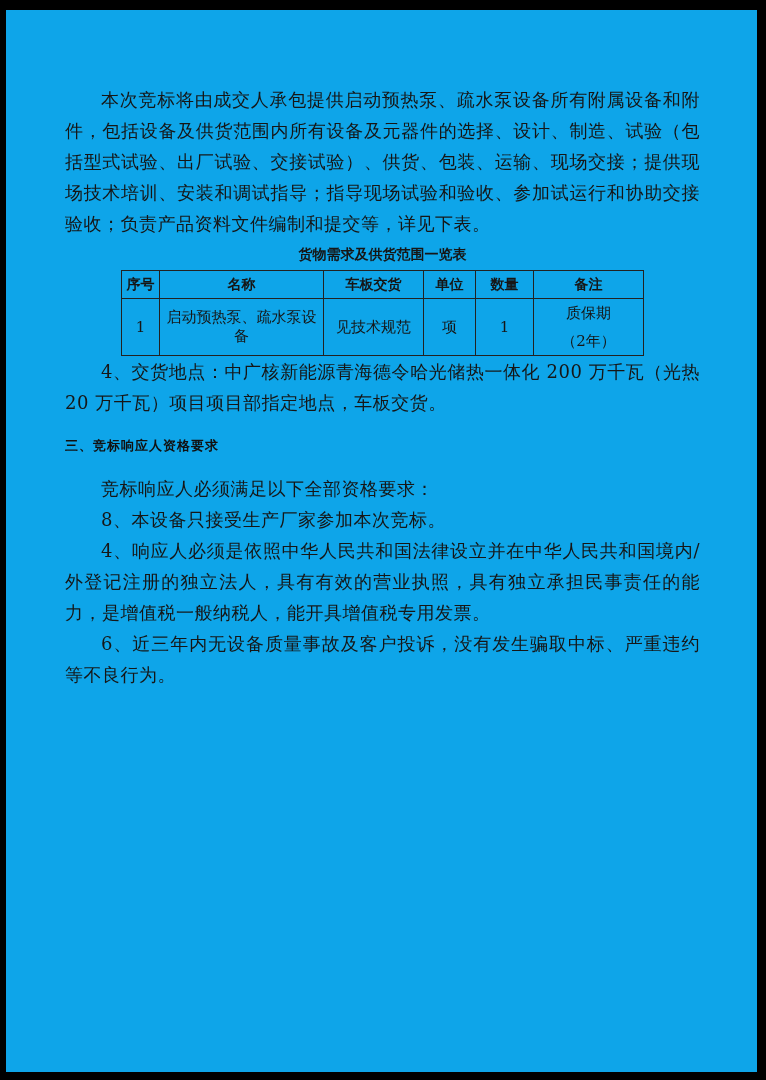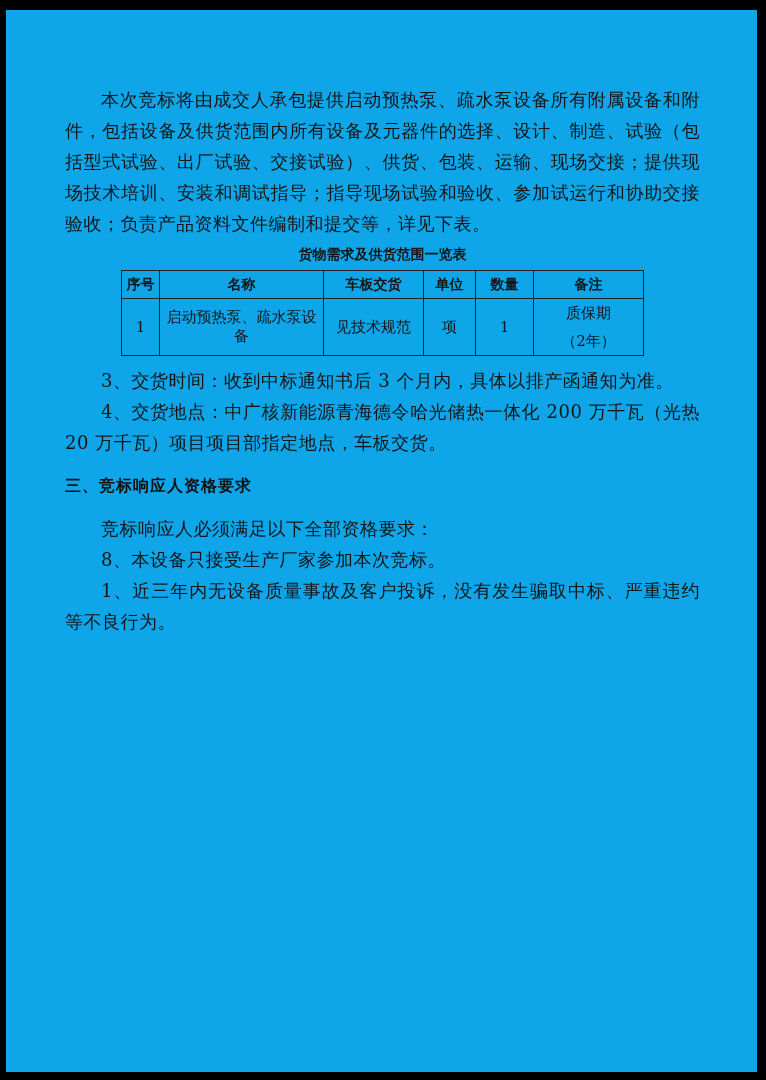--- a/index.html
+++ b/index.html
@@ -70,21 +70,21 @@
   }
   .col-seq    { width: 38px; }
   .col-name   { width: 164px; }
   .col-spec   { width: 100px; }
   .col-unit   { width: 52px; }
   .col-qty    { width: 58px; }
   .col-remark { width: 110px; }
   .after-table { margin-top: 9px; }
   .section-heading {
     font-family: "DejaVu Sans", "Liberation Sans", sans-serif;
-    font-size: 16px;
+    font-size: 13px;
     font-weight: bold;
     color: #111111;
     margin: 14px 0 13px 0;
     line-height: 28px;
     letter-spacing: 1px;
   }
 </style>
 </head>
 <body>
 
@@ -120,23 +120,23 @@
           <td>启动预热泵、疏水泵设备</td>
           <td>见技术规范</td>
           <td>项</td>
           <td>1</td>
           <td class="remark">质保期
 （2年）</td>
         </tr>
       </tbody>
     </table>
 
-    <p class="doc-text after-table">3、交货时间：收到中标通知书后 3 个月内，具体以排产函通知为准。</p>
     <p class="doc-text">4、交货地点：中广核新能源青海德令哈光储热一体化 200 万千瓦（光热 20 万千瓦）项目项目部指定地点，车板交货。</p>
 
     <h2 class="section-heading">三、竞标响应人资格要求</h2>
 
     <p class="doc-text">竞标响应人必须满足以下全部资格要求：</p>
     <p class="doc-text">8、本设备只接受生产厂家参加本次竞标。</p>
-    <p class="doc-text">1、近三年内无设备质量事故及客户投诉，没有发生骗取中标、严重违约等不良行为。</p>
+    <p class="doc-text">4、响应人必须是依照中华人民共和国法律设立并在中华人民共和国境内/外登记注册的独立法人，具有有效的营业执照，具有独立承担民事责任的能力，是增值税一般纳税人，能开具增值税专用发票。</p>
+    <p class="doc-text">6、近三年内无设备质量事故及客户投诉，没有发生骗取中标、严重违约等不良行为。</p>
 
   </div>
 </div>
 
 </body></html>

